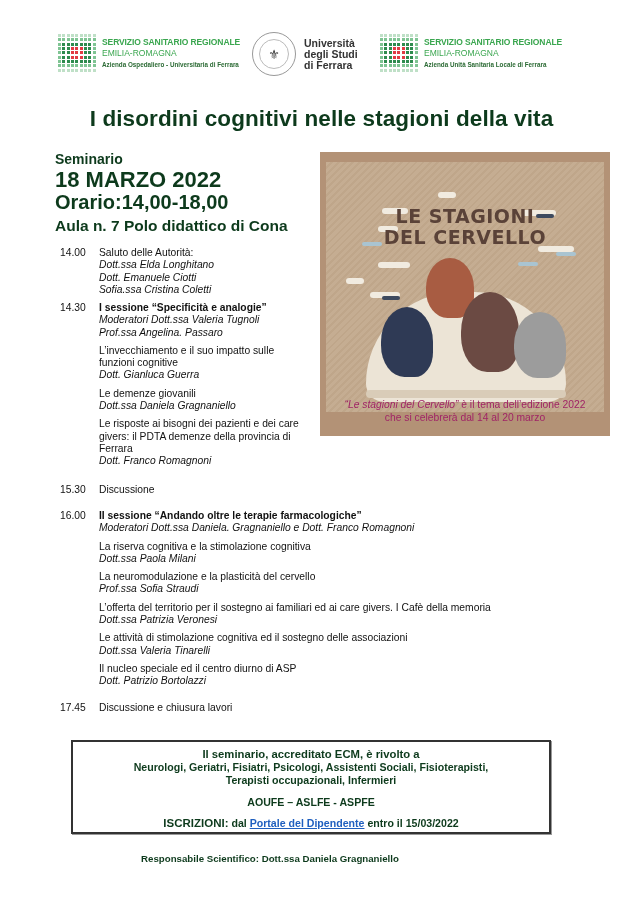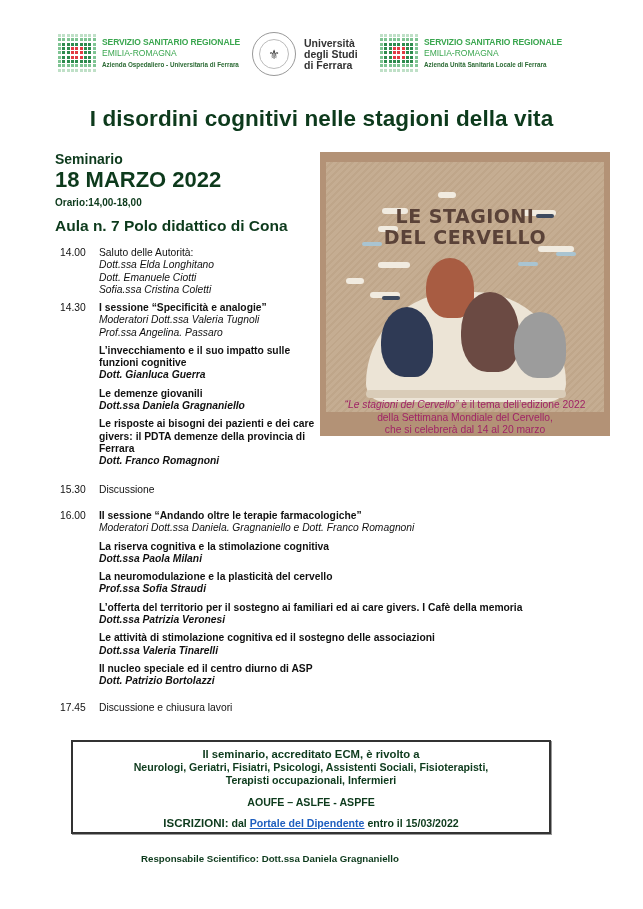--- a/index.html
+++ b/index.html
@@ -29,21 +29,21 @@
     .unife-text { font-size: 10.5px; font-weight: bold; color: #333; line-height: 11px; }
 
     
     .main-title { position: absolute; left: 0; width: 643px; top: 106px; text-align: center;
                   font-size: 22.5px; font-weight: bold; color: #0d3a1c; letter-spacing: 0.1px; }
 
     
     .event-block { position: absolute; left: 55px; width: 265px; top: 151px; text-align: left; color: #0d3a1c; font-weight: bold; }
     .ev-type { font-size: 14px; line-height: 17px; }
     .ev-date { font-size: 22px; line-height: 24px; }
-    .ev-time { font-size: 10px; line-height: 19px; margin-top: 1px; }
+    .ev-time { font-size: 20px; line-height: 19px; margin-top: 1px; }
     .ev-place { font-size: 15.5px; line-height: 22px; margin-top: 3px; }
 
     
     .poster { position: absolute; left: 320px; top: 152px; width: 290px; height: 284px; background: #b39276; }
     .poster-inner { position: absolute; left: 6px; top: 10px; width: 278px; height: 250px;
                     background: repeating-linear-gradient(135deg, #c5ad92 0 3px, #bfa68a 3px 5px); }
     .poster-title { position: absolute; left: 0; width: 100%; top: 44px; text-align: center;
                     font-family: "DejaVu Sans", sans-serif; font-weight: bold; color: #5a4238;
                     font-size: 19px; line-height: 21px; letter-spacing: 0.5px; }
     .cloud { position: absolute; height: 6px; border-radius: 6px; background: #f1ebe0; }
@@ -61,21 +61,21 @@
                       color: #a02466; font-size: 10.3px; line-height: 12.5px; }
     .poster-caption .ital { font-style: italic; }
 
     
     .prog { position: absolute; left: 60px; font-size: 10.3px; line-height: 12.3px; color: #111; }
     .prog-row { display: flex; position: absolute; left: 0; }
     .prog-time { width: 39px; flex: none; }
     .prog-body { flex: none; }
     .prog-body .b { font-weight: bold; }
     .prog-body .i { font-style: italic; }
-    .prog-talk { margin-top: 6px; font-weight: bold; }
+    .prog-talk { margin-top: 6px; }
 
     
     .info-box { position: absolute; left: 71px; top: 740px; width: 480px; height: 94px;
                 border: 2px solid #333; box-sizing: border-box; text-align: center; color: #0d3a1c;
                 font-weight: bold; box-shadow: 1px 1px 0 #999; }
     .ib-line1 { font-size: 11.3px; line-height: 13px; margin-top: 6px; }
     .ib-line2 { font-size: 10.6px; line-height: 13px; }
     .ib-line3 { font-size: 10.6px; line-height: 13px; }
     .ib-orgs { font-size: 10.6px; line-height: 13px; margin-top: 9px; }
     .ib-iscr { font-size: 10.6px; line-height: 13px; margin-top: 8px; }
@@ -311,21 +311,20 @@
     </div>
     <div class="hill"></div>
     <div class="head h1"></div>
     <div class="head h2"></div>
     <div class="head h3"></div>
     <div class="head h4"></div>
     <div class="ground"></div>
   </div>
   <div class="poster-caption">
     <div><span class="ital">“Le stagioni del Cervello”</span><span> è il tema dell’edizione 2022</span></div>
-    <div>della Settimana Mondiale del Cervello,</div>
     <div>che si celebrerà dal 14 al 20 marzo</div>
   </div>
 </div>
 
 <div class="prog" style="top:0;">
 
   <div class="prog-row" style="top:247px;">
     <div class="prog-time">14.00</div>
     <div class="prog-body">
       <div>Saluto delle Autorità:</div>

